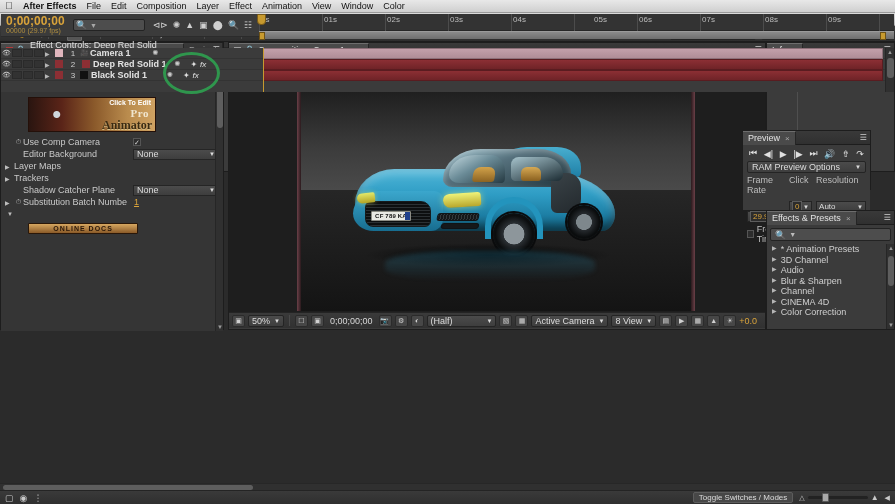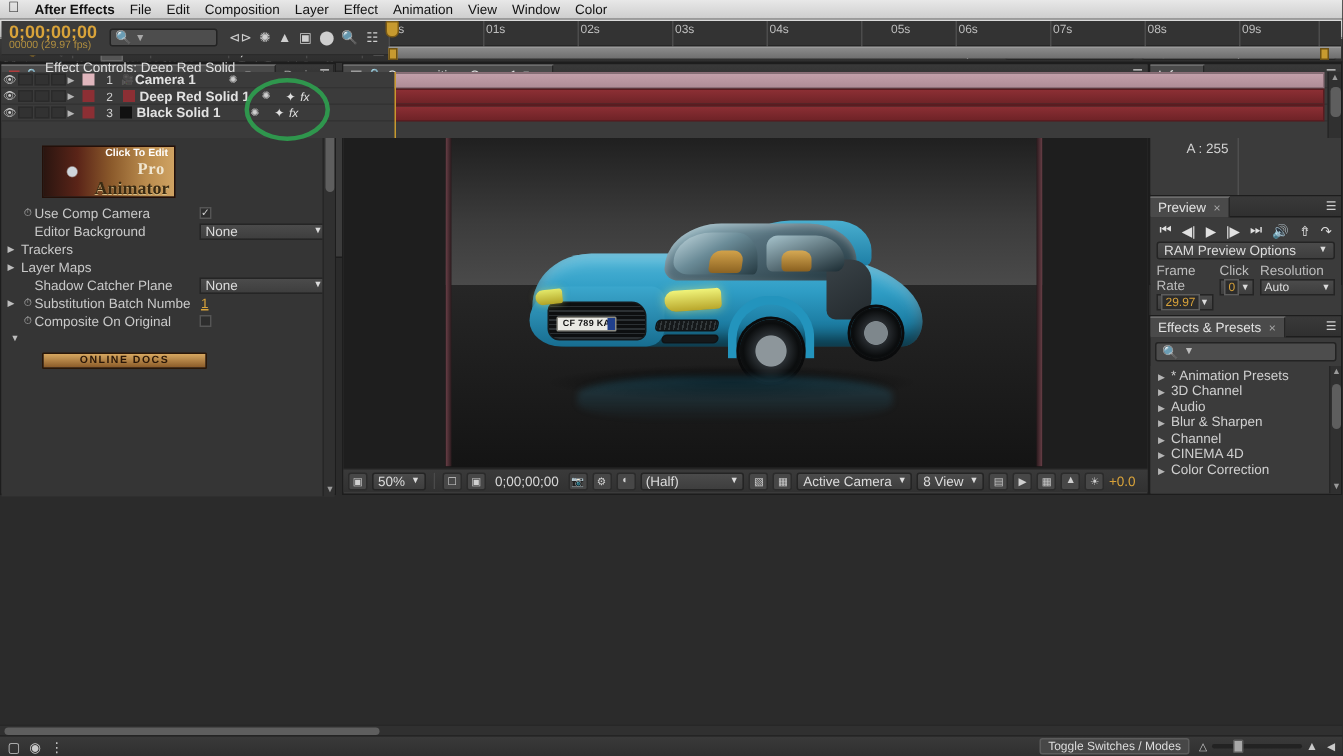--- a/index.html
+++ b/index.html
@@ -101,21 +101,21 @@
     color:#d2d2d2; font-size:7px; line-height:1;
   }
   .val-num { color:#d9a33a; text-decoration:underline; font-size:9px; }
   .dd {
     width:86px; height:11px; background:linear-gradient(#4b4b4b,#3e3e3e);
     border:1px solid #252525; display:flex; align-items:center;
     padding:0 3px; color:#dcdcdc; font-size:9px;
   }
   .dd .arrow{ margin-left:auto; font-size:6px; }
   .pro-banner {
-    width:89px; height:35px; margin:3px 0 4px 27px;
+    width:128px; height:35px; margin:3px 0 4px 27px;
     background:
       radial-gradient(circle at 22% 50%, #cfd6dc 0 3px, rgba(0,0,0,0) 4px),
       linear-gradient(90deg,#2a1510 0%,#5a2418 26%,#8b5a2b 52%,#b98b4d 78%,#cfa262 100%);
     border:1px solid #241009; position:relative; overflow:hidden;
   }
   .pro-banner .t1 { position:absolute; right:4px; top:1px; font-size:7px; color:#fff; font-weight:bold; }
   .pro-banner .t2 { position:absolute; right:6px; top:9px; font-size:11px; color:#f0e6d0;
     font-weight:bold; font-family:"Liberation Serif", serif; letter-spacing:.5px; }
   .pro-banner .t3 { position:absolute; right:3px; top:20px; font-size:12px; color:#3a2a12;
     font-weight:bold; font-family:"Liberation Serif", serif; letter-spacing:0px;
@@ -270,43 +270,43 @@
 
   
   #info-panel { left:766px; top:42px; width:129px; height:88px; }
   .info-body { background:#3b3b3b; height:73px; display:flex; padding:4px 0 0 0; }
   .swatch { width:14px; height:14px; background:#141414; border:1px solid #000; margin:3px 4px 0 6px; }
   .rgba { font-size:9px; line-height:11px; color:#d2d2d2; }
   .xy-wrap { border-left:1px solid #4f4f4f; margin-left:6px; padding-left:6px;
     display:flex; align-items:flex-start; gap:3px; }
   .plus { color:#d2d2d2; font-size:10px; line-height:11px; margin-top:6px; }
 
-  #preview-panel { left:766px; top:130px; width:129px; height:60px; }
+  #preview-panel { left:742px; top:130px; width:129px; height:60px; }
   .prev-body { background:#3b3b3b; height:65px; }
   .prev-transport { display:flex; align-items:center; justify-content:space-between;
     padding:3px 6px 2px 6px; color:#e0e0e0; font-size:9px; }
   .prev-dd { margin:0 4px; height:12px; background:linear-gradient(#4b4b4b,#3e3e3e);
     border:1px solid #242424; border-radius:2px; display:flex; align-items:center;
     padding:0 4px; color:#dcdcdc; }
   .prev-dd .arrow{margin-left:auto;font-size:6px;}
   .prev-grid { display:flex; padding:2px 4px 0 4px; gap:4px; color:#bdbdbd; }
-  .prev-col { display:flex; flex-direction:column; gap:1px; }
+  .prev-col { display:flex; flex-direction:column; gap:16px; }
   .mini-dd { height:11px; background:linear-gradient(#4b4b4b,#3e3e3e);
     border:1px solid #242424; display:flex; align-items:center; padding:0 2px;
     color:#dcdcdc; font-size:8px; }
   .mini-dd .arrow{margin-left:auto;font-size:6px;}
   .field-val { background:#2c2c2c; border:1px solid #5c5c5c; color:#d9a33a;
     padding:0 2px; font-size:8px; }
   .prev-checks { display:flex; align-items:center; gap:3px; padding:2px 4px; color:#bdbdbd; }
 
   #effects-panel { left:766px; top:210px; width:129px; height:120px; }
   .fx-search { margin:3px; height:13px; background:#4d4d4d; border:1px solid #232323;
     border-radius:2px; display:flex; align-items:center; padding:0 4px; gap:3px; color:#bdbdbd; }
   .fx-list { background:#3b3b3b; height:85px; overflow:hidden; position:relative; }
-  .fx-item { height:10.5px; display:flex; align-items:flex-end; gap:4px; padding-left:5px;
+  .fx-item { height:10.5px; display:flex; align-items:flex-start; gap:4px; padding-left:5px;
     color:#d0d0d0; font-size:9px; }
   .fx-item .tri { font-size:6px; color:#b5b5b5; }
 
   
   #timeline { left:0; top:332px; width:895px; height:172px; border:1px solid #1d1d1d; background:#3b3b3b; }
   .tl-tabs { height:13px; background:linear-gradient(#393939,#303030); display:flex;
     align-items:center; border-bottom:1px solid #1d1d1d; }
   .tl-tab { height:13px; display:flex; align-items:center; gap:3px; padding:0 6px;
     color:#9a9a9a; border-right:1px solid #252525; font-size:9px; }
   .tl-tab.sel { background:#4a4a4a; color:#e8e8e8; border-top:1px solid #c08a2a; }
@@ -491,53 +491,46 @@
         <span class="stopwatch"></span>
         <span class="lbl">Editor Background</span>
         <span class="dd">
           <span>None</span>
           <span class="arrow">▼</span>
         </span>
       </div>
 
       <div class="ec-row">
         <span class="tri">▶</span>
-        <span class="lbl">Trackers</span>
+        <span class="lbl">Layer Maps</span>
       </div>
 
       <div class="ec-row">
         <span class="tri">▶</span>
-        <span class="lbl">Layer Maps</span>
+        <span class="lbl">Trackers</span>
       </div>
 
       <div class="ec-row">
         <span class="tri"></span>
         <span class="stopwatch"></span>
         <span class="lbl">Shadow Catcher Plane</span>
         <span class="dd">
           <span>None</span>
           <span class="arrow">▼</span>
         </span>
       </div>
 
       <div class="ec-row">
         <span class="tri">▶</span>
         <span class="stopwatch">⏱</span>
         <span class="lbl">Substitution Batch Numbe</span>
         <span class="val-num">1</span>
         <span style="width:80px"></span>
       </div>
 
-      <div class="ec-row">
-        <span class="tri"></span>
-        <span class="stopwatch">⏱</span>
-        <span class="lbl">Composite On Original</span>
-        <span class="chk"></span>
-        <span style="width:78px"></span>
-      </div>
 
       <div class="ec-row" style="padding-left:6px">
         <span class="tri">▼</span>
       </div>
 
       <div class="docs-btn">ONLINE DOCS</div>
 
       <div class="scroll-v">
         <span class="ar" style="top:1px">▲</span>
         <div class="thumb"></div>
@@ -642,30 +635,20 @@
   <div class="panel" id="info-panel">
     <div class="ptab-bar">
       <div class="ptab sel">
         <span>Info</span>
         <span class="x">×</span>
       </div>
       <div class="pmenu">☰</div>
     </div>
     <div class="info-body">
       <div class="swatch"></div>
-      <div class="rgba">
-        <div><span>R :</span>
-             <span>20</span></div>
-        <div><span>G :</span>
-             <span>19</span></div>
-        <div><span>B :</span>
-             <span>19</span></div>
-        <div><span>A :</span>
-             <span>255</span></div>
-      </div>
       <div class="xy-wrap">
         <span class="plus">+</span>
         <div class="rgba">
           <div><span>X :</span>
                <span>372</span></div>
           <div><span>Y :</span>
                <span>696</span></div>
         </div>
       </div>
     </div>

